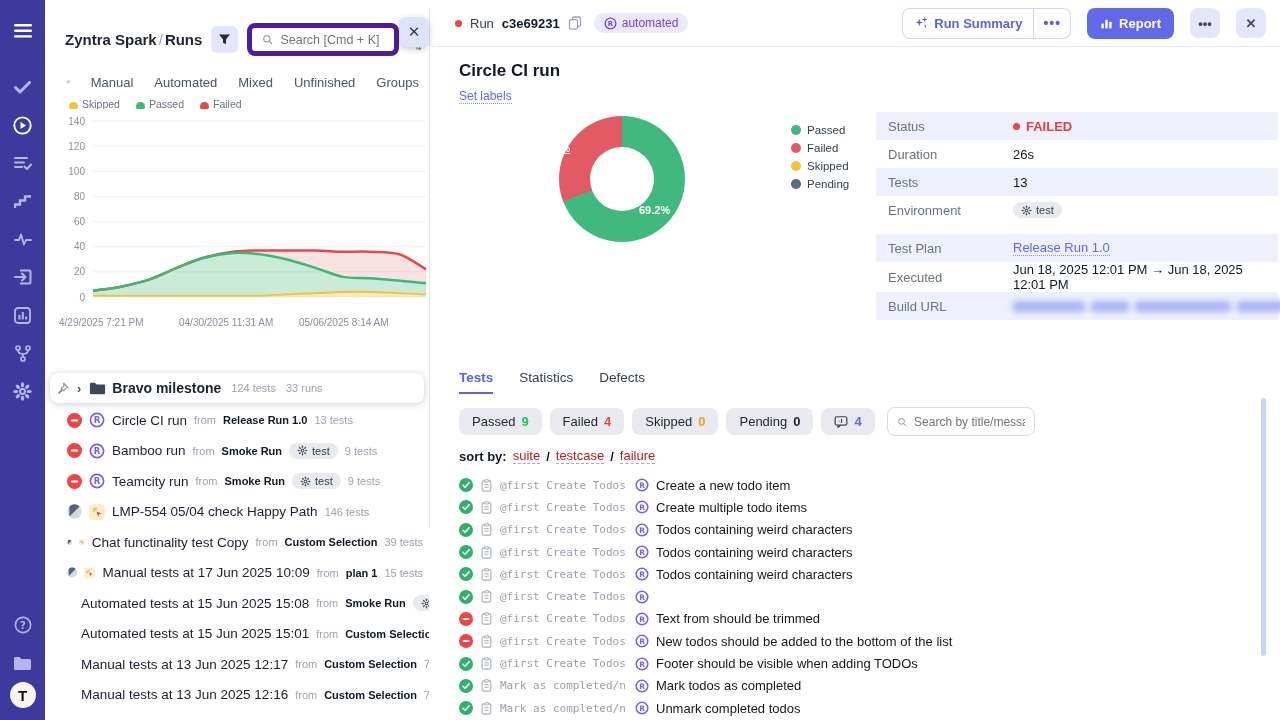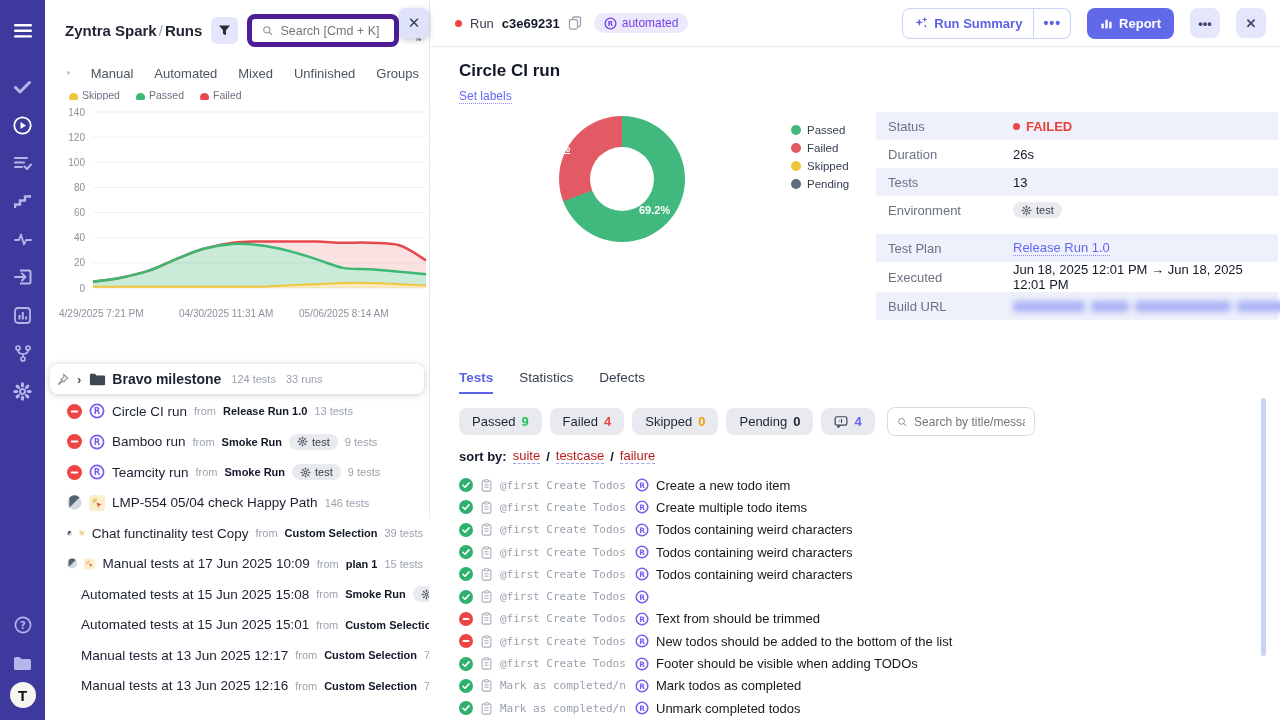--- a/index.html
+++ b/index.html
@@ -8,21 +8,21 @@
 
   
   .sidebar { position:absolute; left:0; top:0; width:45px; height:720px; background:#3e3a9d; display:flex; flex-direction:column; align-items:center; z-index:20; }
   .sb-icon { width:45px; height:38px; display:flex; align-items:center; justify-content:center; color:#b6b4ea; cursor:pointer; }
   .sb-icon.active { color:#ffffff; }
   .sb-top { margin-top:12px; margin-bottom:18px; }
   .sb-gap { flex:1; }
   .sb-logo { width:26px; height:26px; background:#f7f5ef; border-radius:50%; display:flex; align-items:center; justify-content:center; font-weight:bold; color:#111; font-size:15px; margin-bottom:12px; }
 
   
-  .left-panel { position:absolute; left:45px; top:0; width:385px; height:519px; background:#fff; border-right:1px solid #e7e8ec; z-index:10; }
+  .left-panel { position:absolute; left:45px; top:9px; width:385px; height:519px; background:#fff; border-right:1px solid #e7e8ec; z-index:10; }
   .lp-header { display:flex; align-items:center; gap:9px; padding:14px 10px 8px 20px; position:relative; }
   .lp-title { font-size:15px; font-weight:bold; white-space:nowrap; }
   .lp-title .sep { color:#9ca3af; font-weight:normal; padding:0 2px; }
   .filter-btn { width:27px; height:27px; background:#e4e7fb; border-radius:6px; display:flex; align-items:center; justify-content:center; cursor:pointer; flex:none; }
   .lp-search { display:flex; align-items:center; gap:7px; border:5px solid #4c1d95; border-radius:8px; height:33px; padding:0 10px; width:152px; background:#fff; }
   .lp-search input { border:none; outline:none; width:100%; font-size:12.5px; color:#374151; background:transparent; font-family:"Liberation Sans",sans-serif; }
   .lp-close { position:absolute; top:8px; right:0px; width:30px; height:30px; background:#dfe3fa; border-radius:8px; box-shadow:0 2px 6px rgba(30,30,80,.25); display:flex; align-items:center; justify-content:center; font-size:15px; color:#363c4e; cursor:pointer; z-index:6; }
   .lp-sortglyph { position:absolute; top:33px; right:7px; font-size:9px; color:#6b7280; z-index:5; }
   .lp-tabs { display:flex; align-items:center; gap:21px; padding:10px 10px 10px 22px; font-size:13px; color:#4b5563; }
   .lp-tab { cursor:pointer; }

